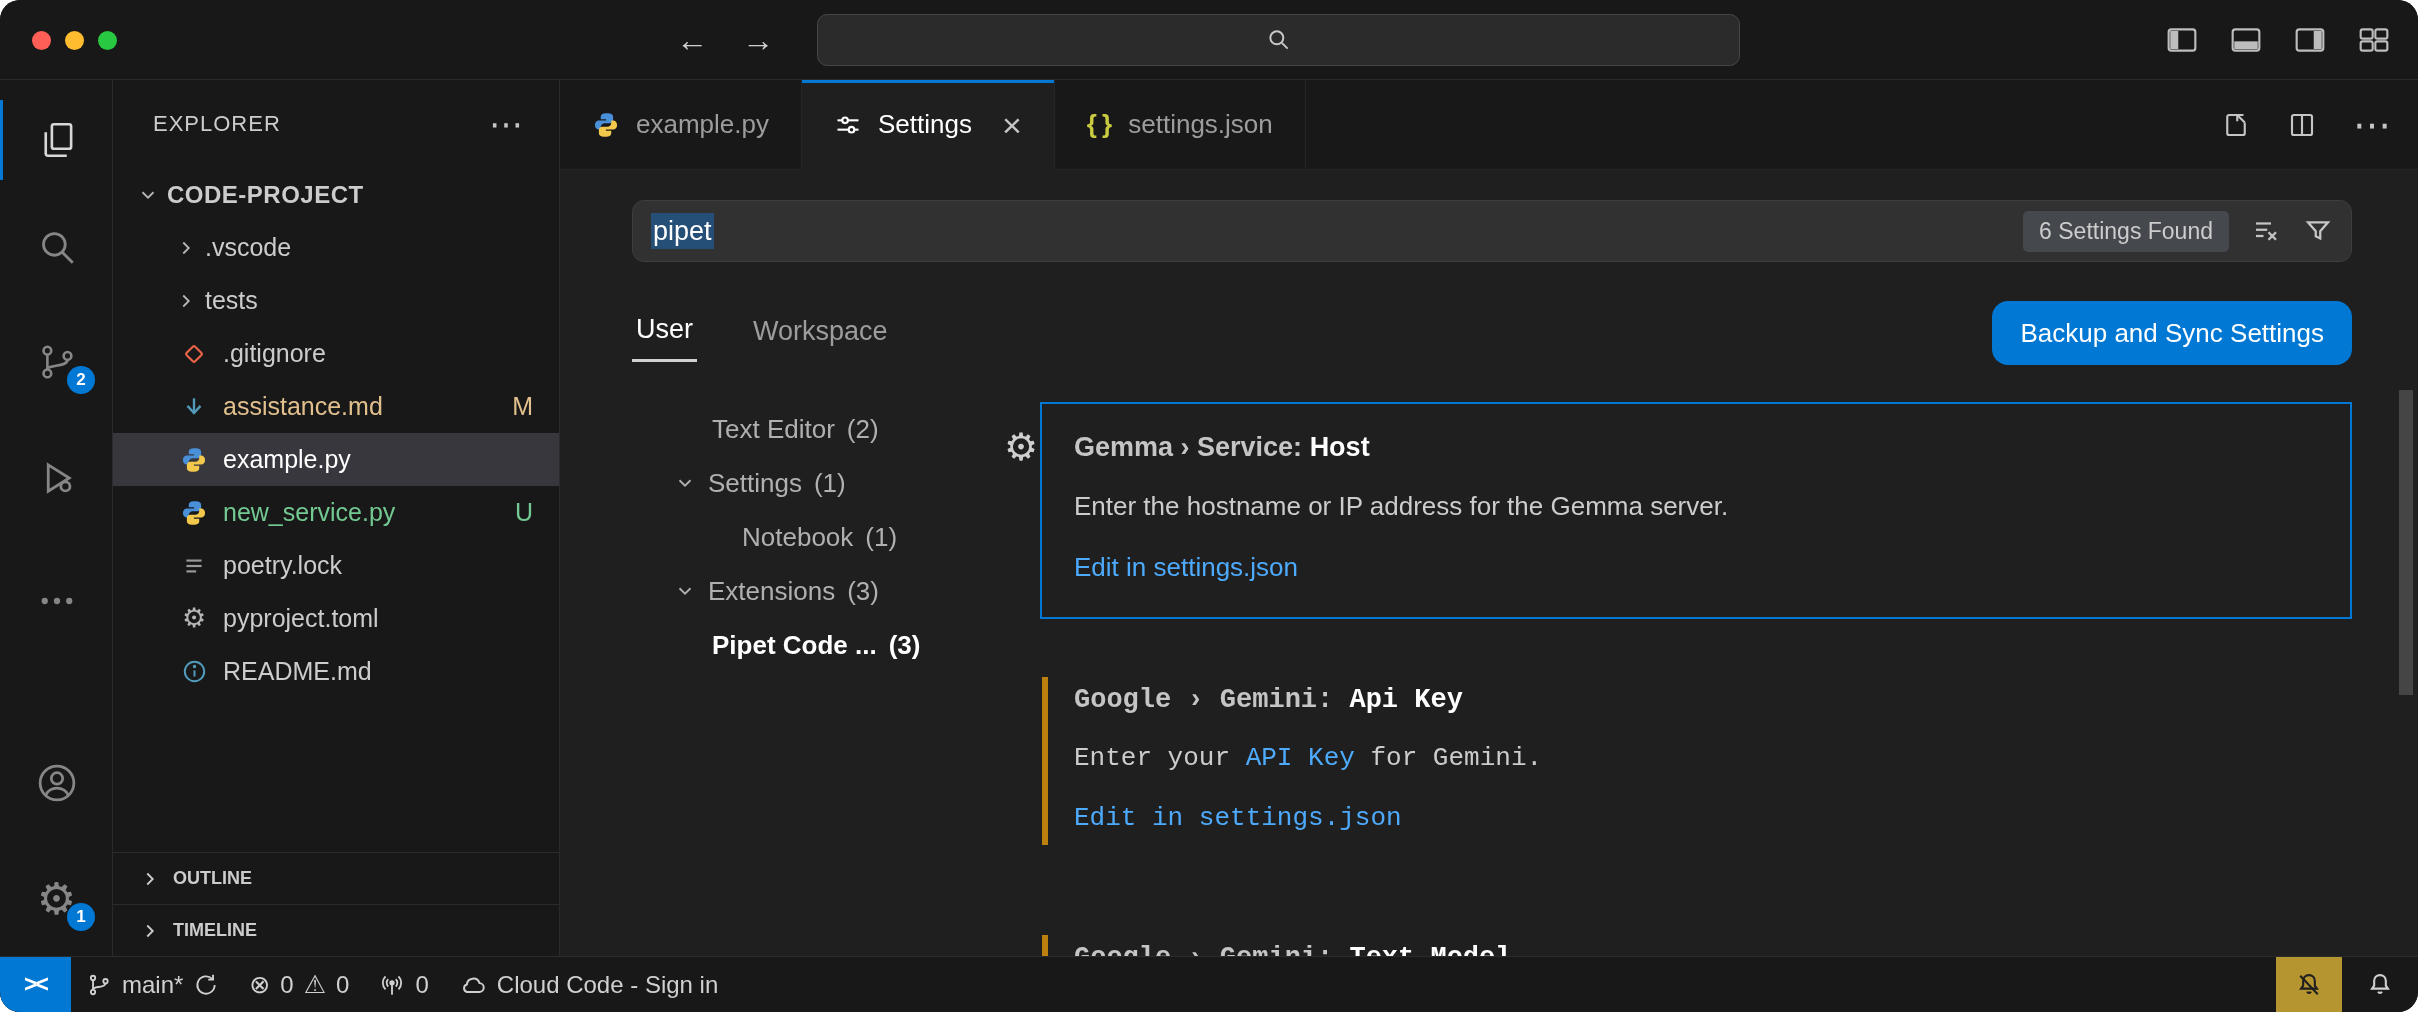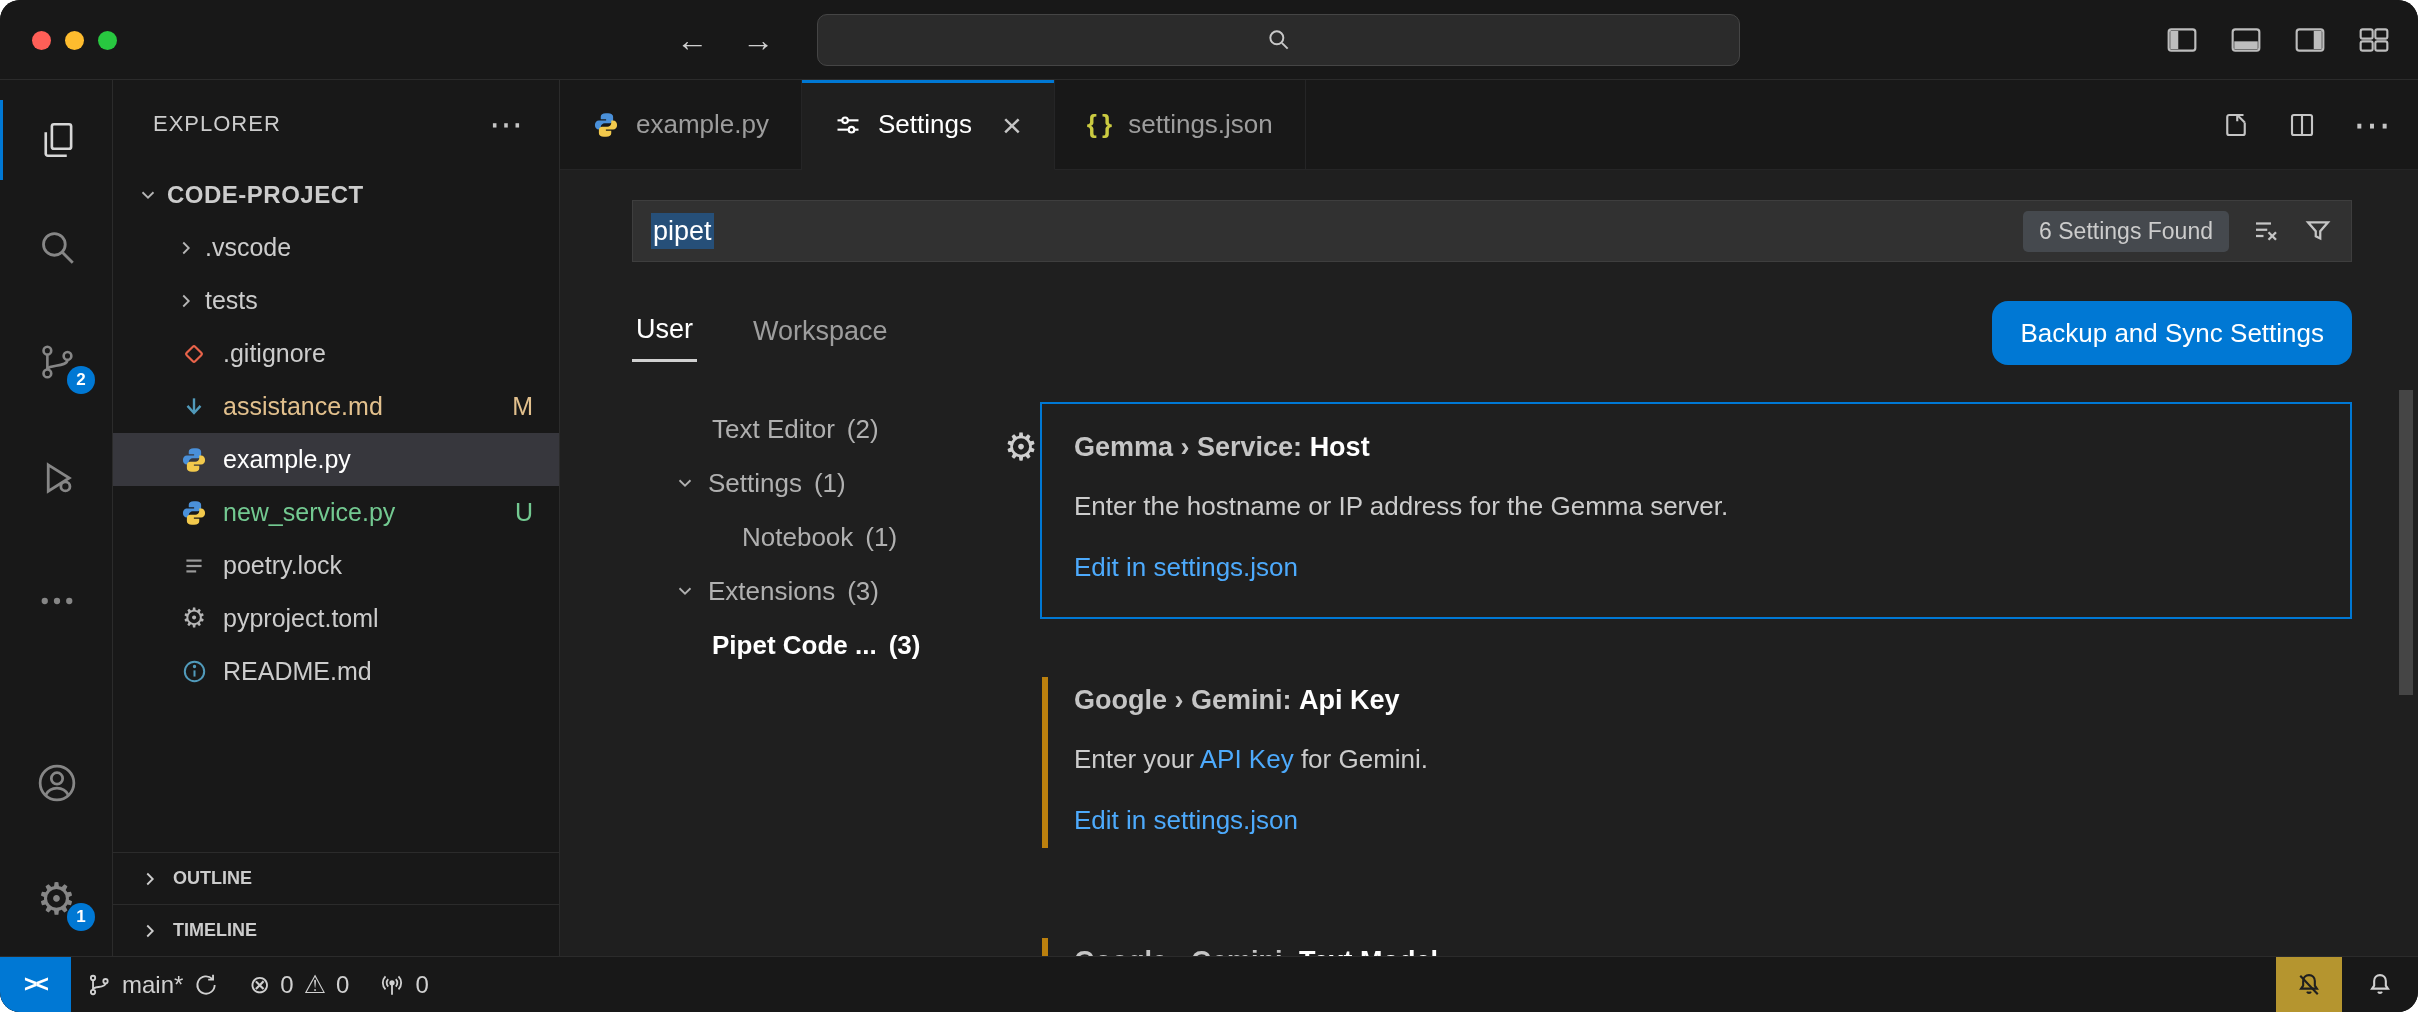--- a/index.html
+++ b/index.html
@@ -47,21 +47,21 @@
   .tabbar { height:90px; flex:none; background:#181818; border-bottom:1px solid #252526; display:flex; position:relative; }
   .tab { display:flex; align-items:center; gap:16px; padding:0 32px; border-right:1px solid #252526; font-size:26px; color:#9d9d9d; position:relative; }
   .tab.active { background:#1f1f1f; color:#ffffff; box-shadow:inset 0 3px 0 #0078d4; margin-bottom:-1px; border-bottom:1px solid #1f1f1f; }
   .tab .close { font-size:34px; color:#c5c5c5; margin-left:14px; line-height:1; }
   .json-braces { color:#cbcb41; font-size:26px; font-weight:700; }
   .tab-actions { position:absolute; right:26px; top:0; height:90px; display:flex; align-items:center; gap:36px; color:#c5c5c5; }
   .tab-actions .more { font-size:38px; letter-spacing:1px; }
 
   
   .settings-editor { flex:1; position:relative; padding:0 66px 0 72px; overflow:hidden; }
-  .search-row { margin-top:30px; height:62px; background:#313131; border:1px solid #3e3e3e; border-radius:0; display:flex; align-items:center; padding:0 18px; }
+  .search-row { margin-top:30px; height:62px; background:#313131; border:1px solid #3e3e3e; border-radius:12px; display:flex; align-items:center; padding:0 18px; }
   .search-text { font-size:27px; color:#ffffff; }
   .search-text .sel { background:#264f78; padding:3px 2px; }
   .results-badge { margin-left:auto; background:#45494e; color:#cccccc; font-size:23px; padding:7px 16px; border-radius:5px; white-space:nowrap; }
   .search-icons { display:flex; align-items:center; gap:22px; margin-left:22px; color:#c5c5c5; }
   .scope-row { margin-top:38px; display:flex; align-items:center; height:66px; font-size:27px; }
   .scope-tab { padding:10px 4px 14px; margin-right:52px; color:#9d9d9d; }
   .scope-tab.active { color:#ffffff; border-bottom:3px solid #d0d0d0; }
   .sync-btn { margin-left:auto; background:#0078d4; color:#ffffff; font-size:26px; height:64px; padding:0 28px; border-radius:16px; display:flex; align-items:center; }
 
   .settings-body { display:flex; margin-top:36px; }
@@ -72,21 +72,21 @@
   .toc-chev { padding-left:42px; }
   .toc-indent2 { padding-left:110px; }
   .toc-sel { padding-left:80px; padding-right:44px; color:#ffffff; font-weight:700; }
   .toc-sel .count { margin-left:auto; }
   .toc-row .count { margin-left:12px; }
 
   .settings-list { flex:1; position:relative; padding-left:48px; min-width:0; }
   .gear-action { position:absolute; left:12px; top:26px; font-size:38px; color:#cfcfcf; line-height:1; }
   .setting { position:relative; border:2px solid transparent; padding:28px 46px 34px 32px; }
   .setting.focused { border-color:#0078d4; }
-  .setting + .setting { margin-top:36px; }
+  .setting + .setting { margin-top:36px;font-family:Liberation Mono, monospace; }
   .setting.cut { margin-top:44px; }
   .mod-bar { position:absolute; left:0; top:20px; bottom:22px; width:6px; background:#bb800e; }
   .s-title { font-size:27px; }
   .s-title .cat { color:#c5c5c5; font-weight:600; }
   .s-title .nm { color:#ffffff; font-weight:700; }
   .s-desc { margin-top:28px; font-size:26px; color:#cccccc; }
   .link { color:#4daafc; }
   .s-link { display:inline-block; margin-top:30px; font-size:26px; }
   .scroll-thumb { position:absolute; right:5px; top:220px; width:14px; height:305px; background:rgba(121,121,121,0.42); }
 
@@ -502,20 +502,28 @@
             <circle cx="12" cy="10" r="1.6" fill="currentColor"></circle>
             <path d="M12 12v9"></path>
             <path d="M8.5 6.5a5 5 0 0 0 0 7"></path>
             <path d="M15.5 6.5a5 5 0 0 1 0 7"></path>
             <path d="M6 4a8.5 8.5 0 0 0 0 12"></path>
             <path d="M18 4a8.5 8.5 0 0 1 0 12"></path>
           </svg>
         </span>
       <span>0</span>
     </div>
+    <div class="sbi">
+      <span>
+          <svg width="28" height="28" viewBox="0 0 24 24" fill="none" stroke="currentColor" stroke-width="1.7">
+            <path d="M7 18h10.2a3.8 3.8 0 0 0 .4-7.6 5.6 5.6 0 0 0-10.9 1.2A3.3 3.3 0 0 0 7 18z"></path>
+          </svg>
+        </span>
+      <span>Cloud Code - Sign in</span>
+    </div>
     <div class="sb-right">
       <div class="alert-tile">
         <span>
             <svg width="28" height="28" viewBox="0 0 24 24" fill="none" stroke="currentColor" stroke-width="1.8">
               <path d="M12 3.5c-2.9 0-5 2.2-5 5v4l-1.8 2.6h13.6L17 12.5v-4c0-2.8-2.1-5-5-5z"></path>
               <path d="M10.4 17.6a1.7 1.7 0 0 0 3.2 0"></path>
               <line x1="4.5" y1="4" x2="19.5" y2="20"></line>
             </svg>
           </span>
       </div>

